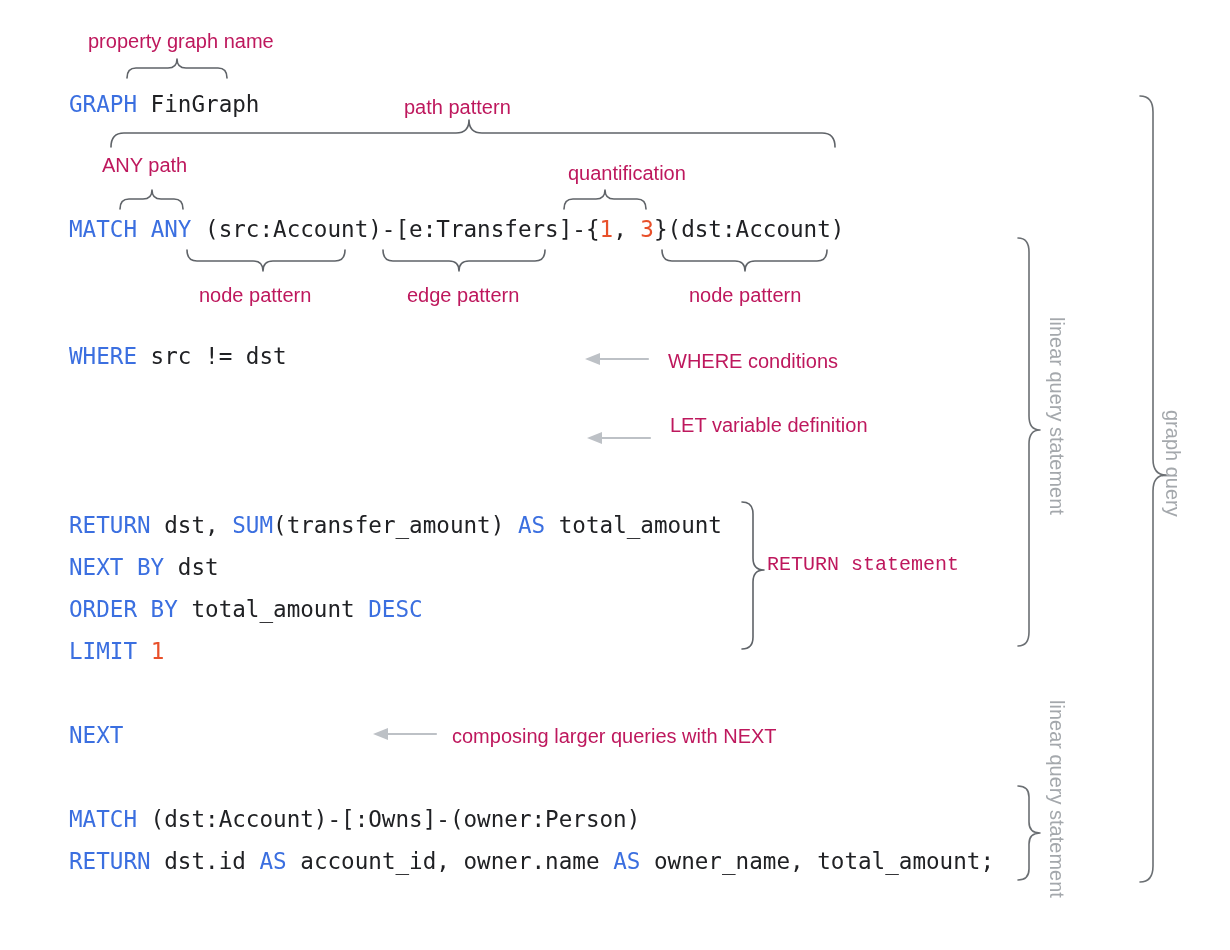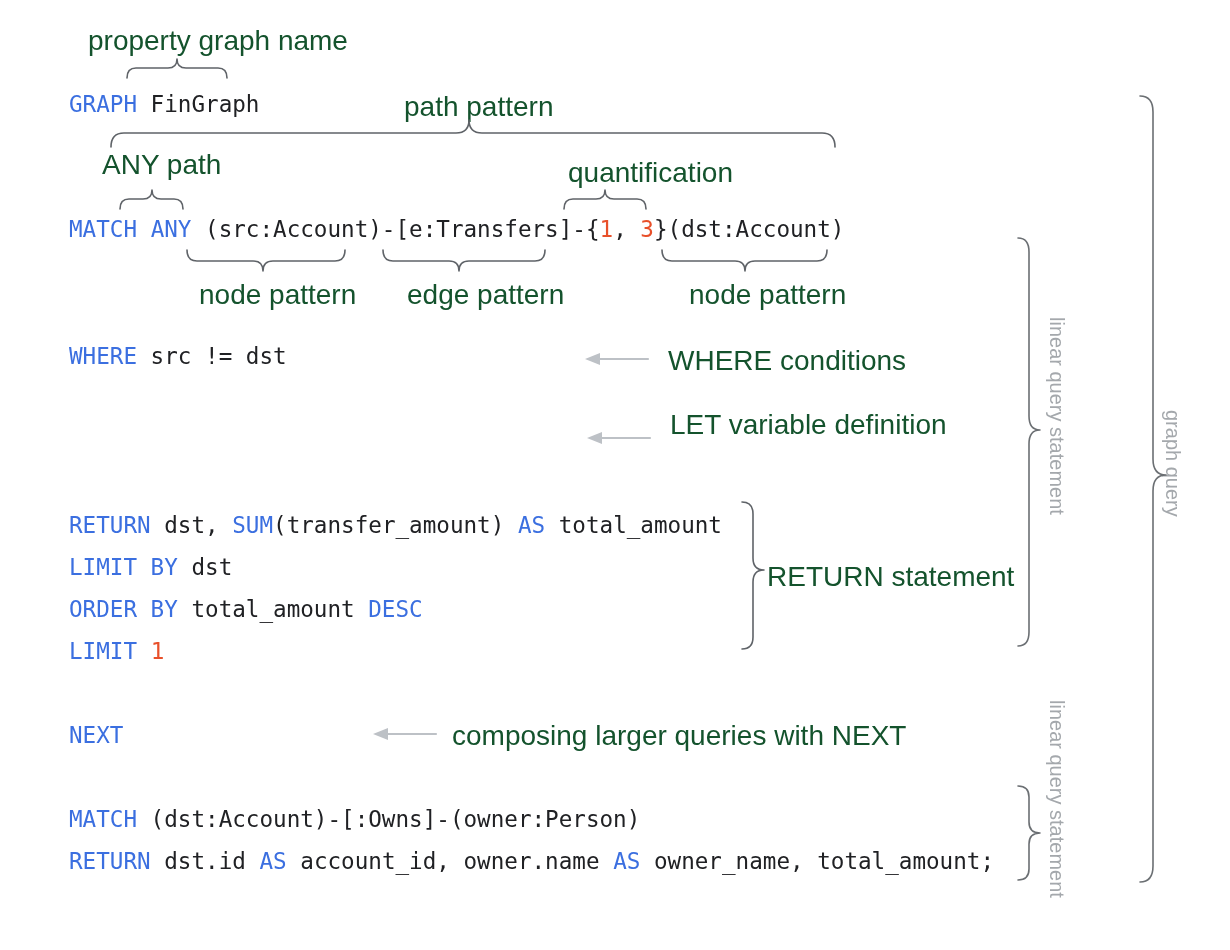--- a/index.html
+++ b/index.html
@@ -29,23 +29,23 @@
     margin-left: 36px;
   }
   .kw   { color: #3b6fe0; }
   .num  { color: #e8502a; }
   .pln  { color: #202124; }
 
   
   .ann-label {
     position: absolute;
     font-family: "Liberation Sans", sans-serif;
-    font-size: 28px;
+    font-size: 20px;
     line-height: 24px;
-    color: #14532d;
+    color: #be185d;
     white-space: nowrap;
   }
 
   
   .ann-vert {
     position: absolute;
     font-family: "Liberation Sans", sans-serif;
     font-size: 20px;
     color: #a4a8ac;
     white-space: nowrap;
@@ -96,35 +96,35 @@
   <div class="ann-label" style="left:199px; top:283px;">node pattern</div>
 
   <div class="ann-label" style="left:407px; top:283px;">edge pattern</div>
 
   <div class="ann-label" style="left:689px; top:283px;">node pattern</div>
 
   <div class="ann-label" style="left:668px; top:349px;">WHERE conditions</div>
 
   <div class="ann-label" style="left:670px; top:413px;">LET variable definition</div>
 
-  <div class="ann-label" style="left:767px; top:565px;">RETURN statement</div>
+  <div class="ann-label" style="left:767px; top:553px;font-family:Liberation Mono, monospace;">RETURN statement</div>
 
   <div class="ann-label" style="left:452px; top:724px;">composing larger queries with NEXT</div>
 
   <div class="ann-vert" style="left:1068px; top:317px;">linear query statement</div>
 
   <div class="ann-vert" style="left:1068px; top:700px;">linear query statement</div>
 
   <div class="ann-vert" style="left:1184px; top:410px;">graph query</div>
 
   <div class="code-line" style="top:89px;"><span class="kw">GRAPH</span><span class="pln"> FinGraph</span></div>
   <div class="code-line" style="top:214px;"><span class="kw">MATCH</span><span class="pln"> </span><span class="kw">ANY</span><span class="pln"> (src:Account)-[e:Transfers]-{</span><span class="num">1</span><span class="pln">, </span><span class="num">3</span><span class="pln">}(dst:Account)</span></div>
   <div class="code-line" style="top:341px;"><span class="kw">WHERE</span><span class="pln"> src != dst</span></div>
   <div class="code-line" style="top:510px;"><span class="kw">RETURN</span><span class="pln"> dst, </span><span class="kw">SUM</span><span class="pln">(transfer_amount) </span><span class="kw">AS</span><span class="pln"> total_amount</span></div>
-  <div class="code-line" style="top:552px;"><span class="kw">LIMIT BY</span><span class="pln"> dst</span></div>
+  <div class="code-line" style="top:552px;"><span class="kw">NEXT BY</span><span class="pln"> dst</span></div>
   <div class="code-line" style="top:594px;"><span class="kw">ORDER BY</span><span class="pln"> total_amount </span><span class="kw">DESC</span></div>
   <div class="code-line" style="top:636px;"><span class="kw">LIMIT</span><span class="pln"> </span><span class="num">1</span></div>
   <div class="code-line" style="top:720px;"><span class="kw">NEXT</span></div>
   <div class="code-line" style="top:846px;"><span class="kw">RETURN</span><span class="pln"> dst.id </span><span class="kw">AS</span><span class="pln"> account_id, owner.name </span><span class="kw">AS</span><span class="pln"> owner_name, total_amount;</span></div>
   <div class="code-line" style="top:804px;"><span class="kw">MATCH</span><span class="pln"> (dst:Account)-[:Owns]-(owner:Person)</span></div>
 
   <svg id="overlay" viewBox="0 0 1230 950">
 
     <path d="M 127,78 q 0,-10 9,-10 L 168,68 q 9,0 9,-9 q 0,9 9,9 L 218,68 q 9,0 9,10"></path>
 

